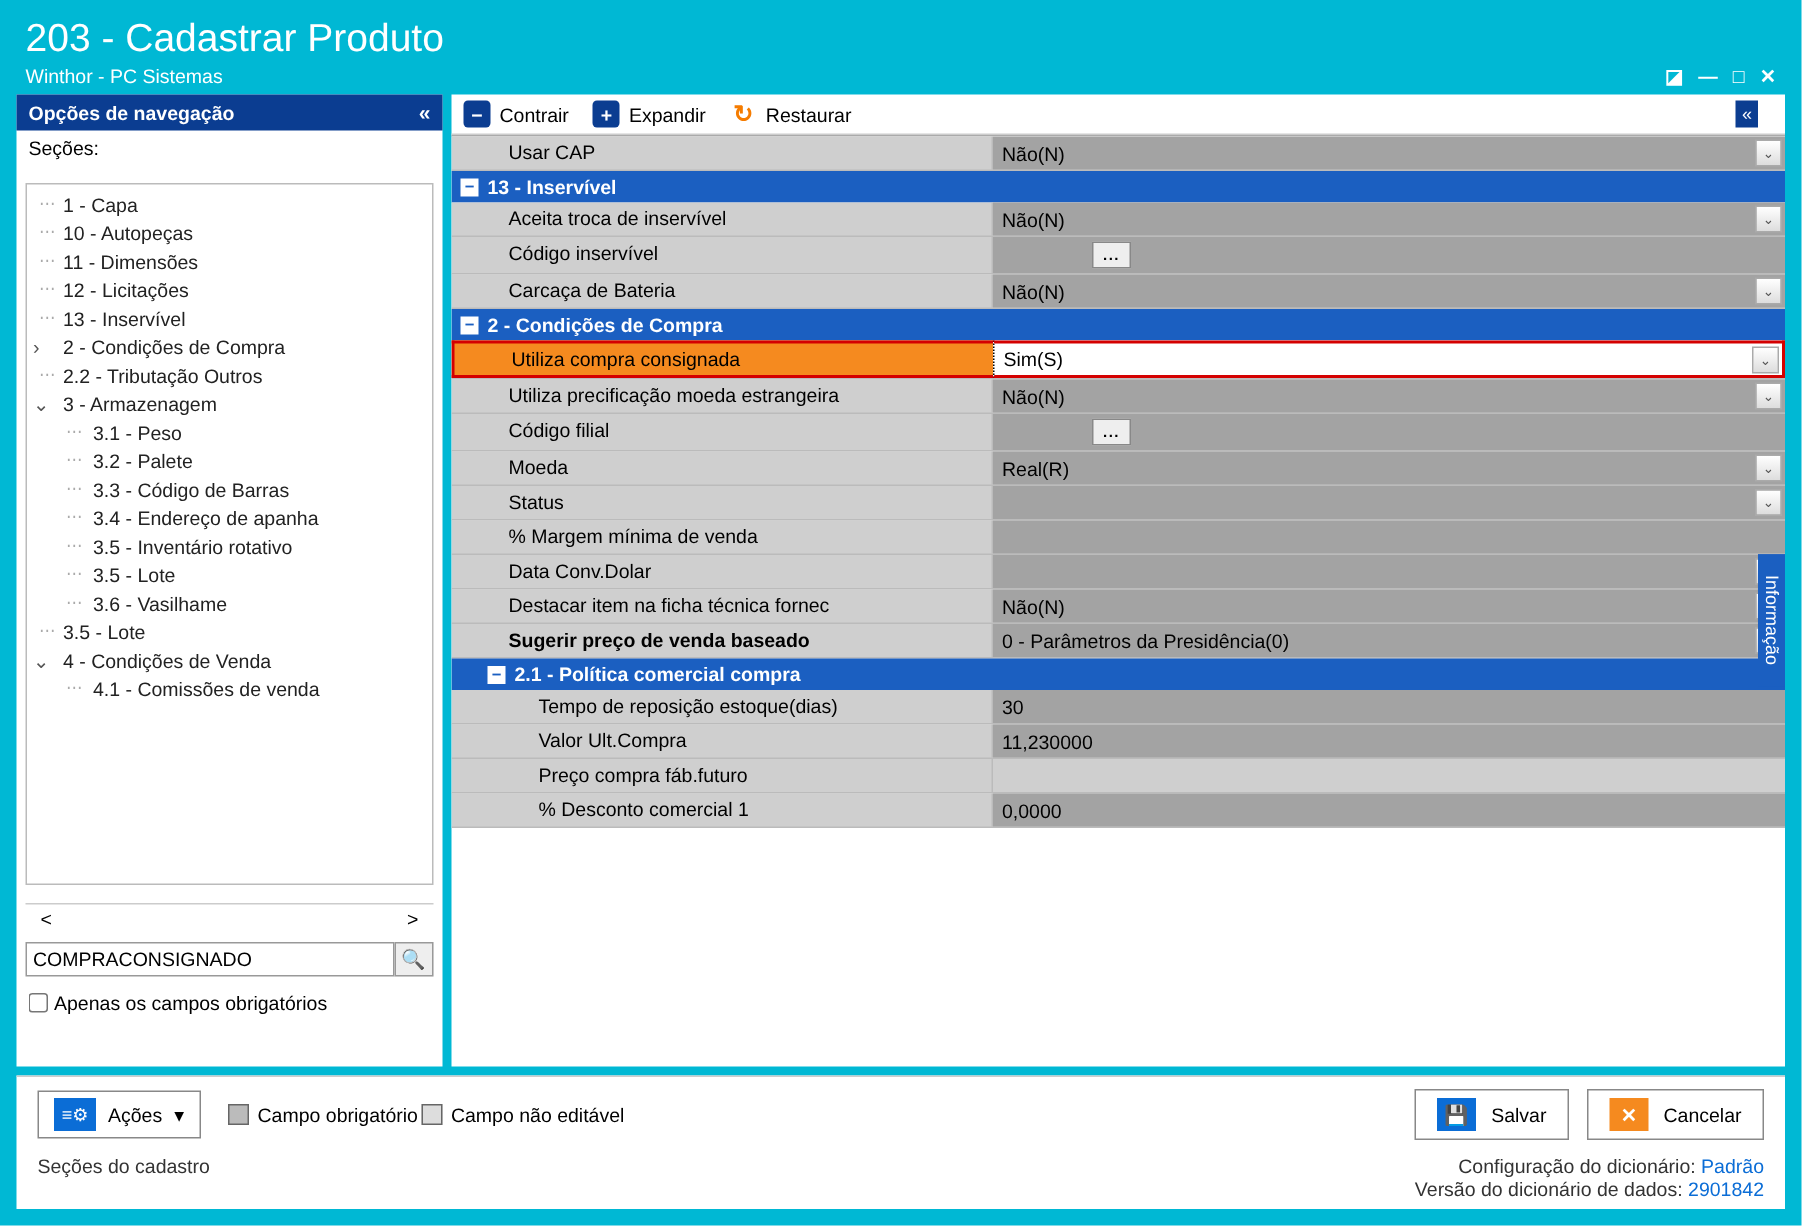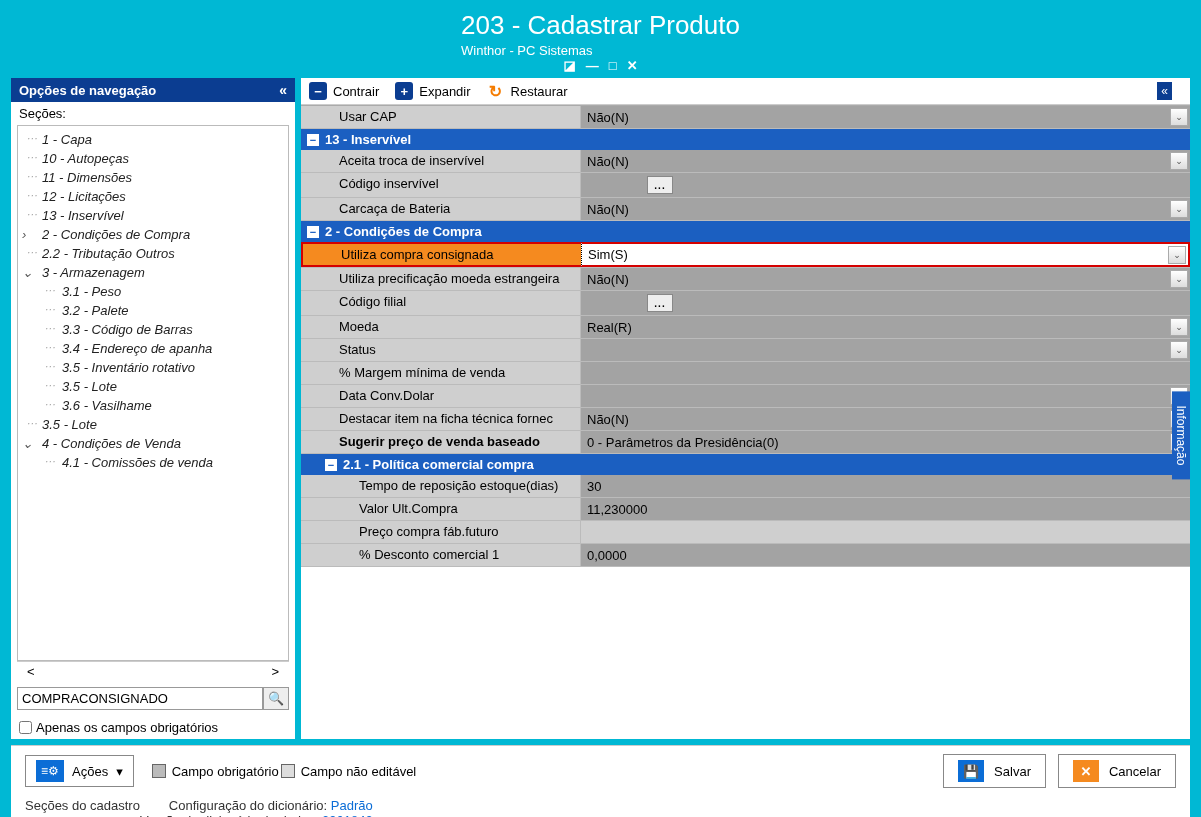--- a/index.html
+++ b/index.html
@@ -1,27 +1,27 @@
 <!DOCTYPE html>
 <html><head>
 <meta charset="utf-8">
 <style>
 * { box-sizing: border-box; margin: 0; padding: 0; font-family: "Segoe UI", Tahoma, sans-serif; font-size: 13px; }
 body { background: #00b8d4; padding: 5px; }
 .window { background: #00b8d4; width: 1191px; height: 807px; display: flex; flex-direction: column; }
-.titlebar { color: #fff; padding: 5px 12px; display: flex; justify-content: space-between; align-items: center; flex-direction: column; }
+.titlebar { color: #fff; padding: 5px 12px; display: flex; justify-content: space-between; align-items: flex-end; }
 .titlebar h1 { font-size: 26px; font-weight: normal; }
 .titlebar .sub { font-size: 13px; margin-top: 2px; }
 .titlebar-icons { display: flex; gap: 10px; font-size: 18px; font-weight: bold; }
 .body { flex: 1; display: flex; padding: 0 6px 6px 6px; gap: 6px; }
 .sidebar { width: 284px; background: #fff; display: flex; flex-direction: column; }
 .sidebar-head { background: #0b3d91; color: #fff; padding: 4px 8px; font-weight: bold; display: flex; justify-content: space-between; align-items: center; }
 .sidebar-head .chev { font-size: 14px; }
 .sects { padding: 4px 8px 4px 8px; font-size: 13px; }
-.tree-wrap { border: 1px solid #bbb; margin: 0 6px; height: 536px; overflow-y: scroll; position: relative; font-style: italic; }
+.tree-wrap { border: 1px solid #bbb; margin: 12px 6px; height: 468px; overflow-y: scroll; position: relative; }
 .tree { padding: 4px 0; }
 .tree-item { padding: 2px 6px 2px 20px; white-space: nowrap; cursor: default; color: #222; position: relative; }
 .tree-item.l1 { padding-left: 24px; }
 .tree-item.l2 { padding-left: 44px; }
 .tree-item .tog { position: absolute; left: 4px; color: #555; }
 .tree-item.l2::before { content: "⋯"; position: absolute; left: 26px; color: #aaa; font-size: 11px; }
 .tree-item.l1.leaf::before { content: "⋯"; position: absolute; left: 8px; color: #aaa; font-size: 11px; }
 .tree-foot { display: flex; justify-content: space-between; padding: 2px 10px; border-top: 1px solid #ccc; margin: 0 6px; }
 .search-row { margin: 6px 6px; display: flex; }
 .search-row input { flex: 1; border: 1px solid #999; padding: 3px 4px; font-size: 13px; }
@@ -34,21 +34,21 @@
 .tbtn .ico { width: 18px; height: 18px; display: inline-flex; align-items: center; justify-content: center; color: #fff; font-weight: bold; border-radius: 3px; }
 .ico.minus { background: #0b3d91; }
 .ico.plus { background: #0b3d91; }
 .ico.restore { background: transparent; color: #f57c00; font-size: 16px; }
 
 .grid { flex: 1; overflow-y: scroll; border-top: 1px solid #aaa; }
 .sec-head { background: #1b5fc1; color: #fff; font-weight: bold; padding: 3px 6px; display: flex; align-items: center; gap: 6px; }
 .sec-head.sub { background: #1b5fc1; padding-left: 24px; }
 .sec-head .box { width: 12px; height: 12px; background: #fff; color: #1b5fc1; display: inline-flex; align-items: center; justify-content: center; font-size: 11px; font-weight: bold; }
 .row { display: flex; border-bottom: 1px solid #bbb; background: #cfcfcf; min-height: 23px; }
-.row .lbl { width: 280px; padding: 3px 8px 3px 38px; border-right: 1px solid #bbb; white-space: nowrap; overflow: hidden; }
+.row .lbl { width: 361px; padding: 3px 8px 3px 38px; border-right: 1px solid #bbb; white-space: nowrap; overflow: hidden; }
 .row.sub .lbl { padding-left: 58px; }
 .row .val { flex: 1; background: #a3a3a3; padding: 3px 6px; position: relative; display: flex; align-items: center; }
 .row .dd { position: absolute; right: 2px; top: 2px; width: 18px; height: 18px; border: 1px solid #aaa; background: linear-gradient(#fff,#ddd); display: flex; align-items: center; justify-content: center; font-size: 9px; color: #555; }
 .row .lookup { width: 26px; height: 18px; border: 1px solid #888; background: #eee; display: flex; align-items: center; justify-content: center; margin-left: 60px; font-weight: bold; letter-spacing: 1px; font-size: 10px; }
 .row.hl .lbl { background: #f58a1f; border: 2px solid #d40000; border-right: none; }
 .row.hl .val { border: 2px solid #d40000; border-left: 1px dotted #000; background: #fff; }
 .row.hl { outline: none; }
 .row .bold { font-weight: bold; }
 
 .info-tab { position: absolute; right: 0; top: 50%; background: #1b5fc1; color: #fff; writing-mode: vertical-rl; padding: 14px 2px; font-size: 12px; transform: translateY(-20%); }
@@ -60,21 +60,21 @@
 .acoes-ico { width: 28px; height: 22px; background: #0b6dd6; display: inline-flex; align-items: center; justify-content: center; color: #fff; font-size: 12px; }
 .legend { display: flex; flex-direction: row; gap: 2px; font-size: 12px; }
 .legend div { display: flex; align-items: center; gap: 6px; }
 .legend .sw { width: 14px; height: 14px; border: 1px solid #666; }
 .footer-right { display: flex; gap: 12px; }
 .btn { border: 1px solid #888; padding: 5px 14px; display: flex; align-items: center; gap: 10px; background: #fff; }
 .btn .bico { width: 26px; height: 22px; display: inline-flex; align-items: center; justify-content: center; color: #fff; font-weight: bold; }
 .bico.save { background: #0b6dd6; }
 .bico.cancel { background: #f58a1f; }
 
-.status { background: #fff; margin: 0 6px 6px 6px; padding: 6px 14px; display: flex; font-size: 12px; color: #333; }
+.status { background: #fff; margin: 0 6px 6px 6px; padding: 6px 14px; display: flex; justify-content: space-between; font-size: 12px; color: #333; }
 .status .right { text-align: right; }
 .status a { color: #0b6dd6; }
 </style>
 </head>
 <body>
 
 <div class="window">
   <div class="titlebar">
     <div>
       <h1>203 - Cadastrar  Produto</h1>

